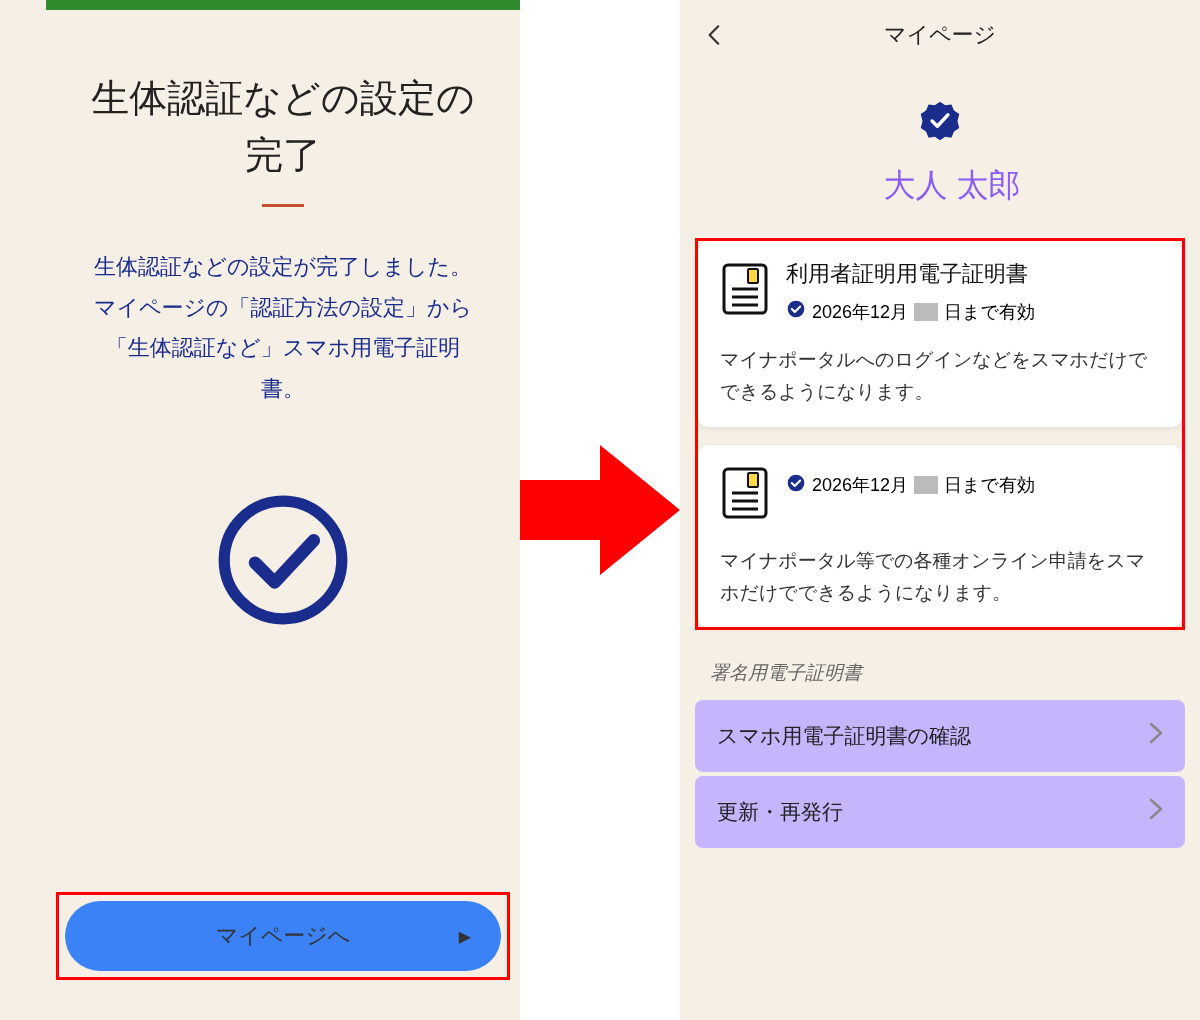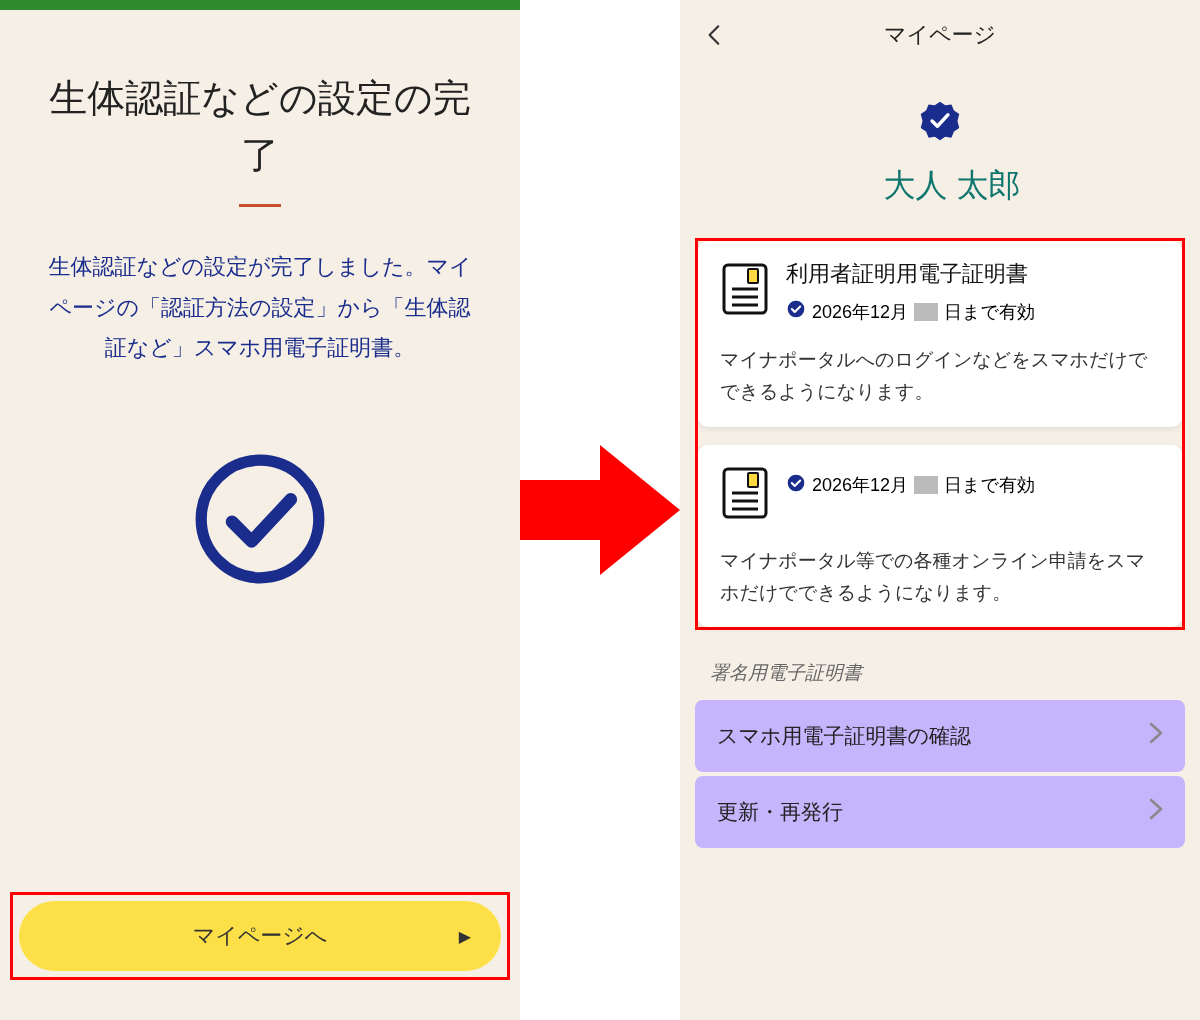--- a/index.html
+++ b/index.html
@@ -14,21 +14,21 @@
     }
     .screen {
       width: 520px;
       height: 1020px;
       background: #f5efe6;
       display: flex;
       flex-direction: column;
       position: relative;
       overflow: hidden;
     }
-    .screen-left { margin-right: 0; }
+    .screen-left { margin-right: 0; padding-left: 46px; }
     .screen-right { margin-left: 160px; }
 
     
     .arrow-wrap {
       position: absolute;
       left: 515px;
       top: 440px;
       width: 170px;
       height: 140px;
       display: flex;
@@ -57,21 +57,21 @@
       margin-top: 40px;
     }
     .check-circle { margin-top: 80px; }
     .button-wrap {
       margin-top: auto;
       padding: 14px 10px 40px 10px;
       width: 100%;
     }
     .red-box { border: 3px solid #ff0000; padding: 6px; }
     .yellow-btn {
-      background: #fde047;
+      background: #3b82f6;
       border-radius: 999px;
       height: 70px;
       display: flex;
       align-items: center;
       justify-content: center;
       position: relative;
       font-size: 22px;
       color: #333;
       cursor: pointer;
     }
@@ -81,21 +81,21 @@
     .right-header {
       display: flex;
       align-items: center;
       justify-content: center;
       height: 70px;
       position: relative;
     }
     .back-chevron { position: absolute; left: 22px; top: 22px; }
     .right-header-title { font-size: 22px; color: #222; }
     .profile { text-align: center; margin-top: 30px; }
-    .profile-name { font-size: 32px; color: #0f766e; margin-top: 18px; padding-left: 24px; }
+    .profile-name { font-size: 32px; color: #8b5cf6; margin-top: 18px; padding-left: 24px; }
     .cards-box { border: 3px solid #ff0000; margin: 30px 15px 0 15px; }
     .card {
       background: #fff;
       border-radius: 10px;
       padding: 18px 22px;
       box-shadow: 0 2px 6px rgba(0,0,0,0.08);
     }
     .card + .card { margin-top: 18px; }
     .card-head { display: flex; align-items: flex-start; gap: 16px; }
     .card-title { font-size: 22px; color: #111; }

